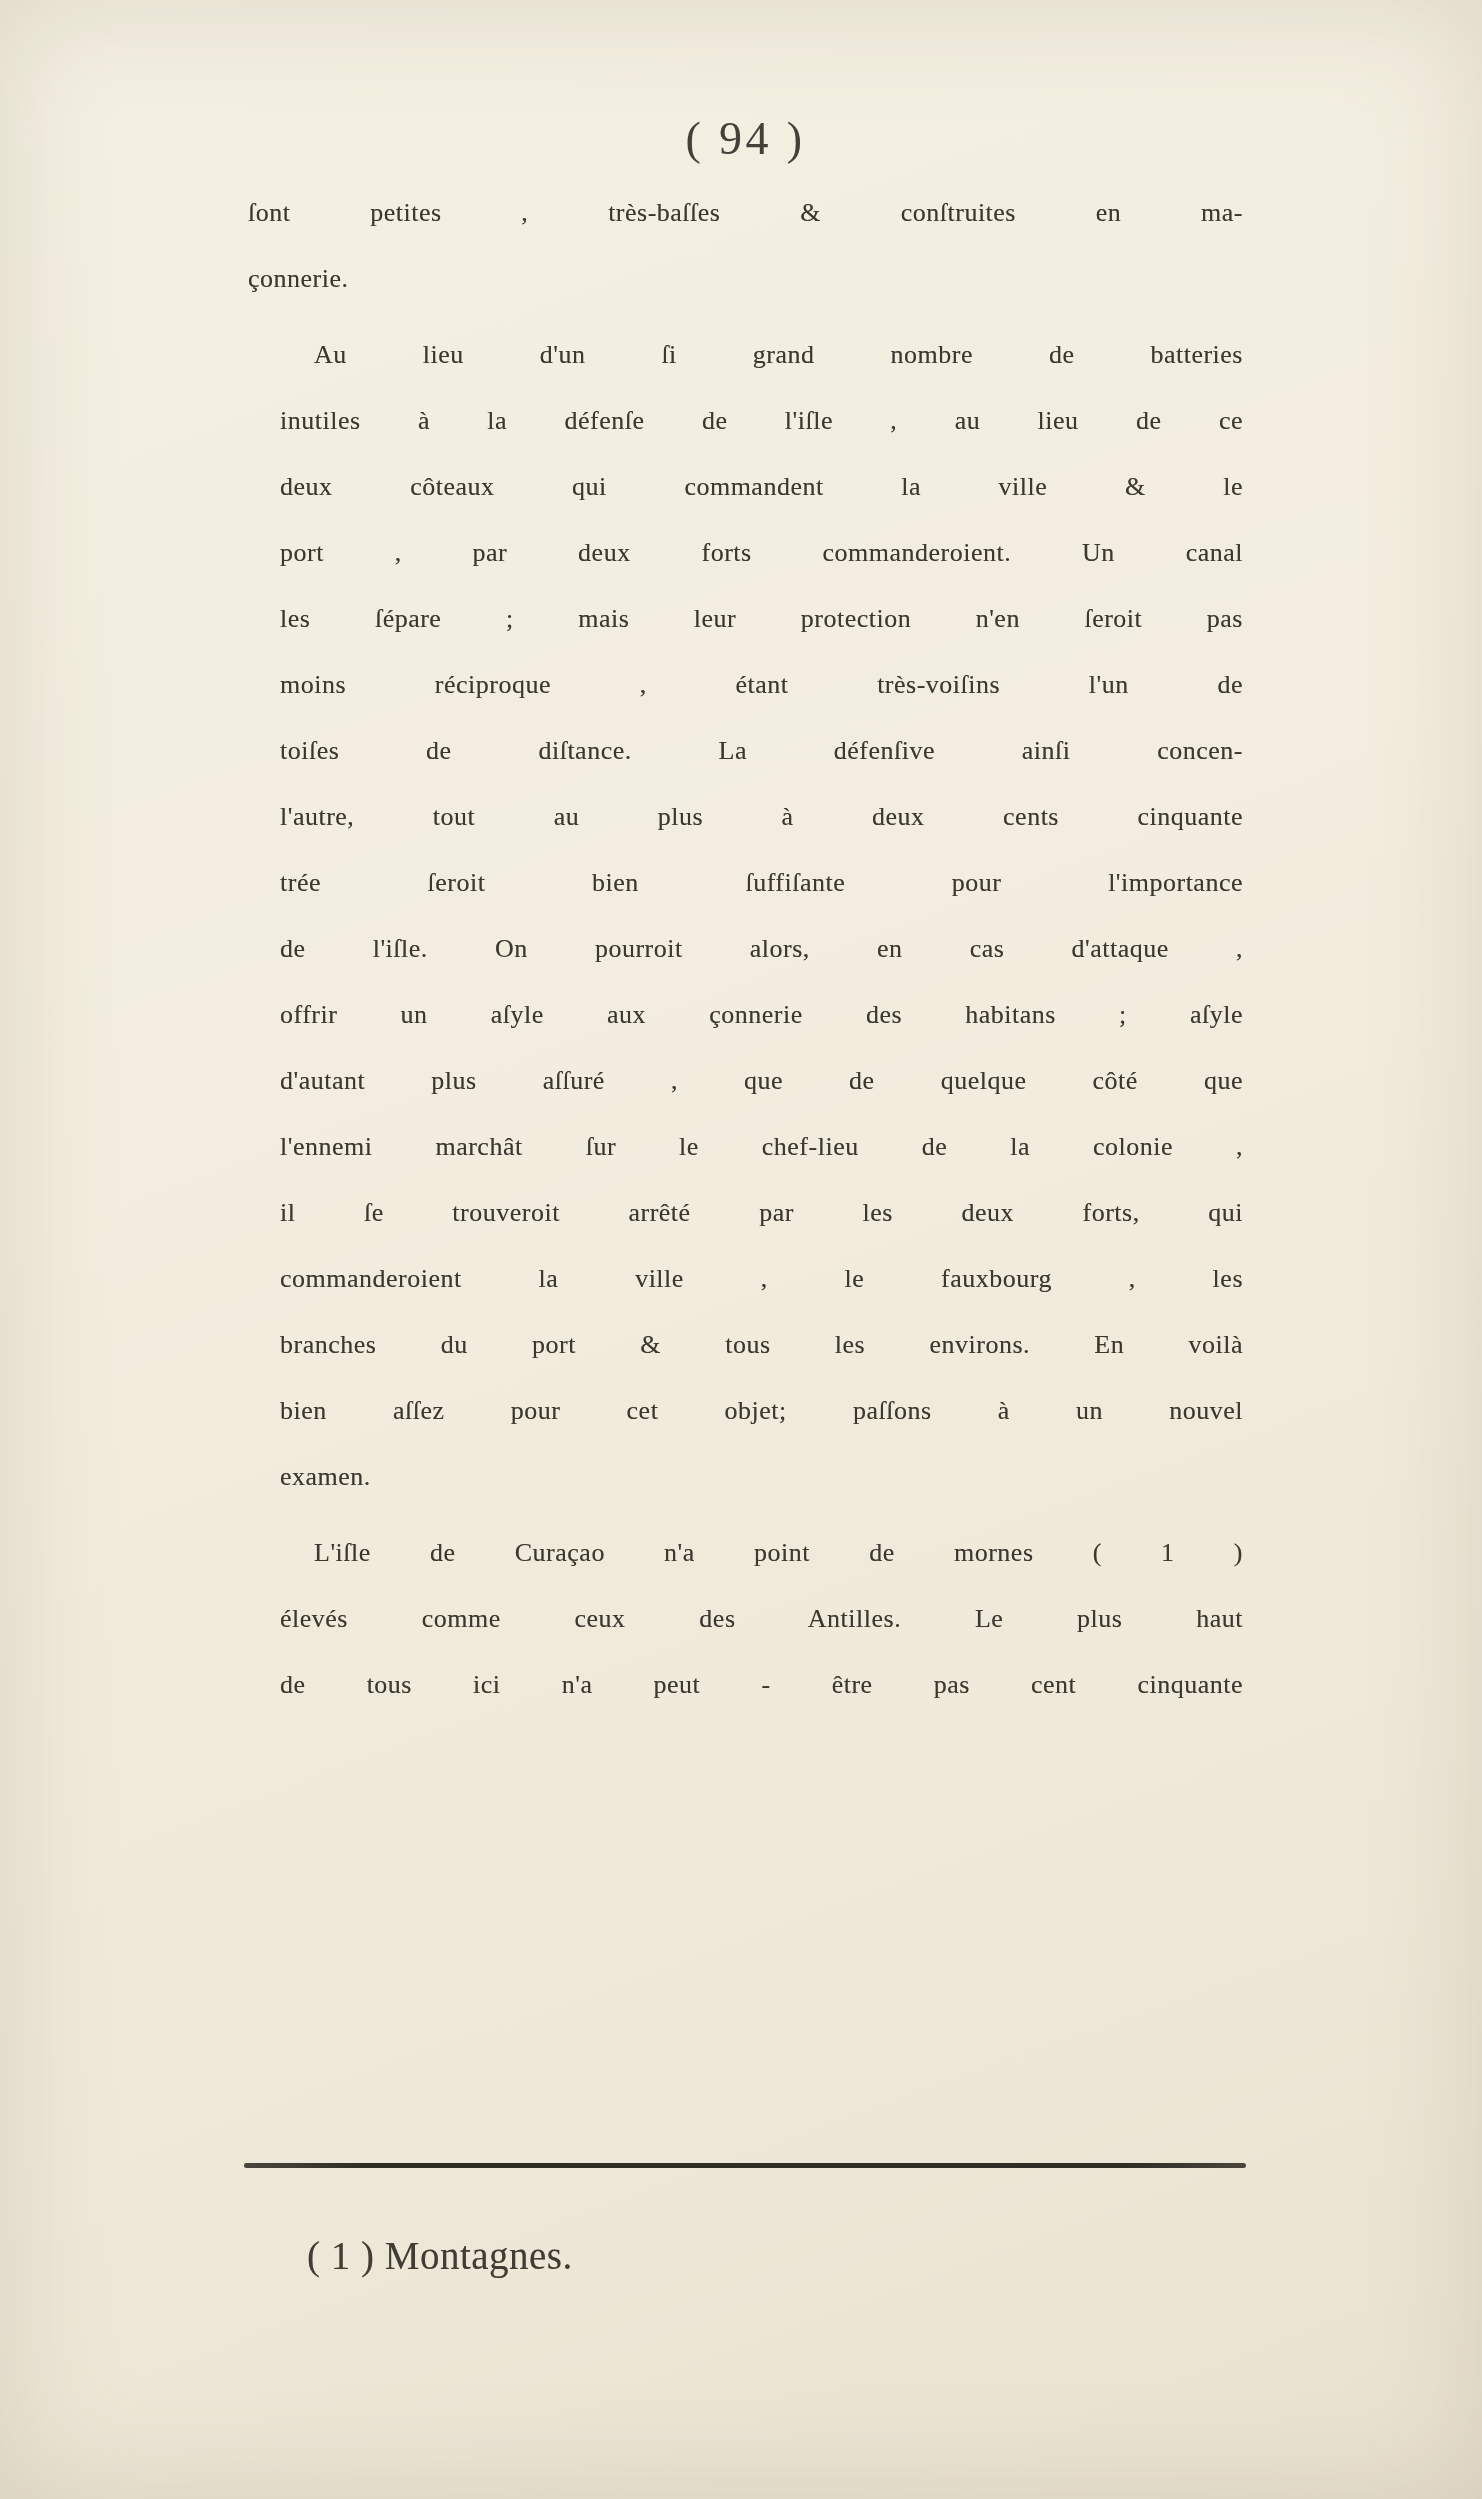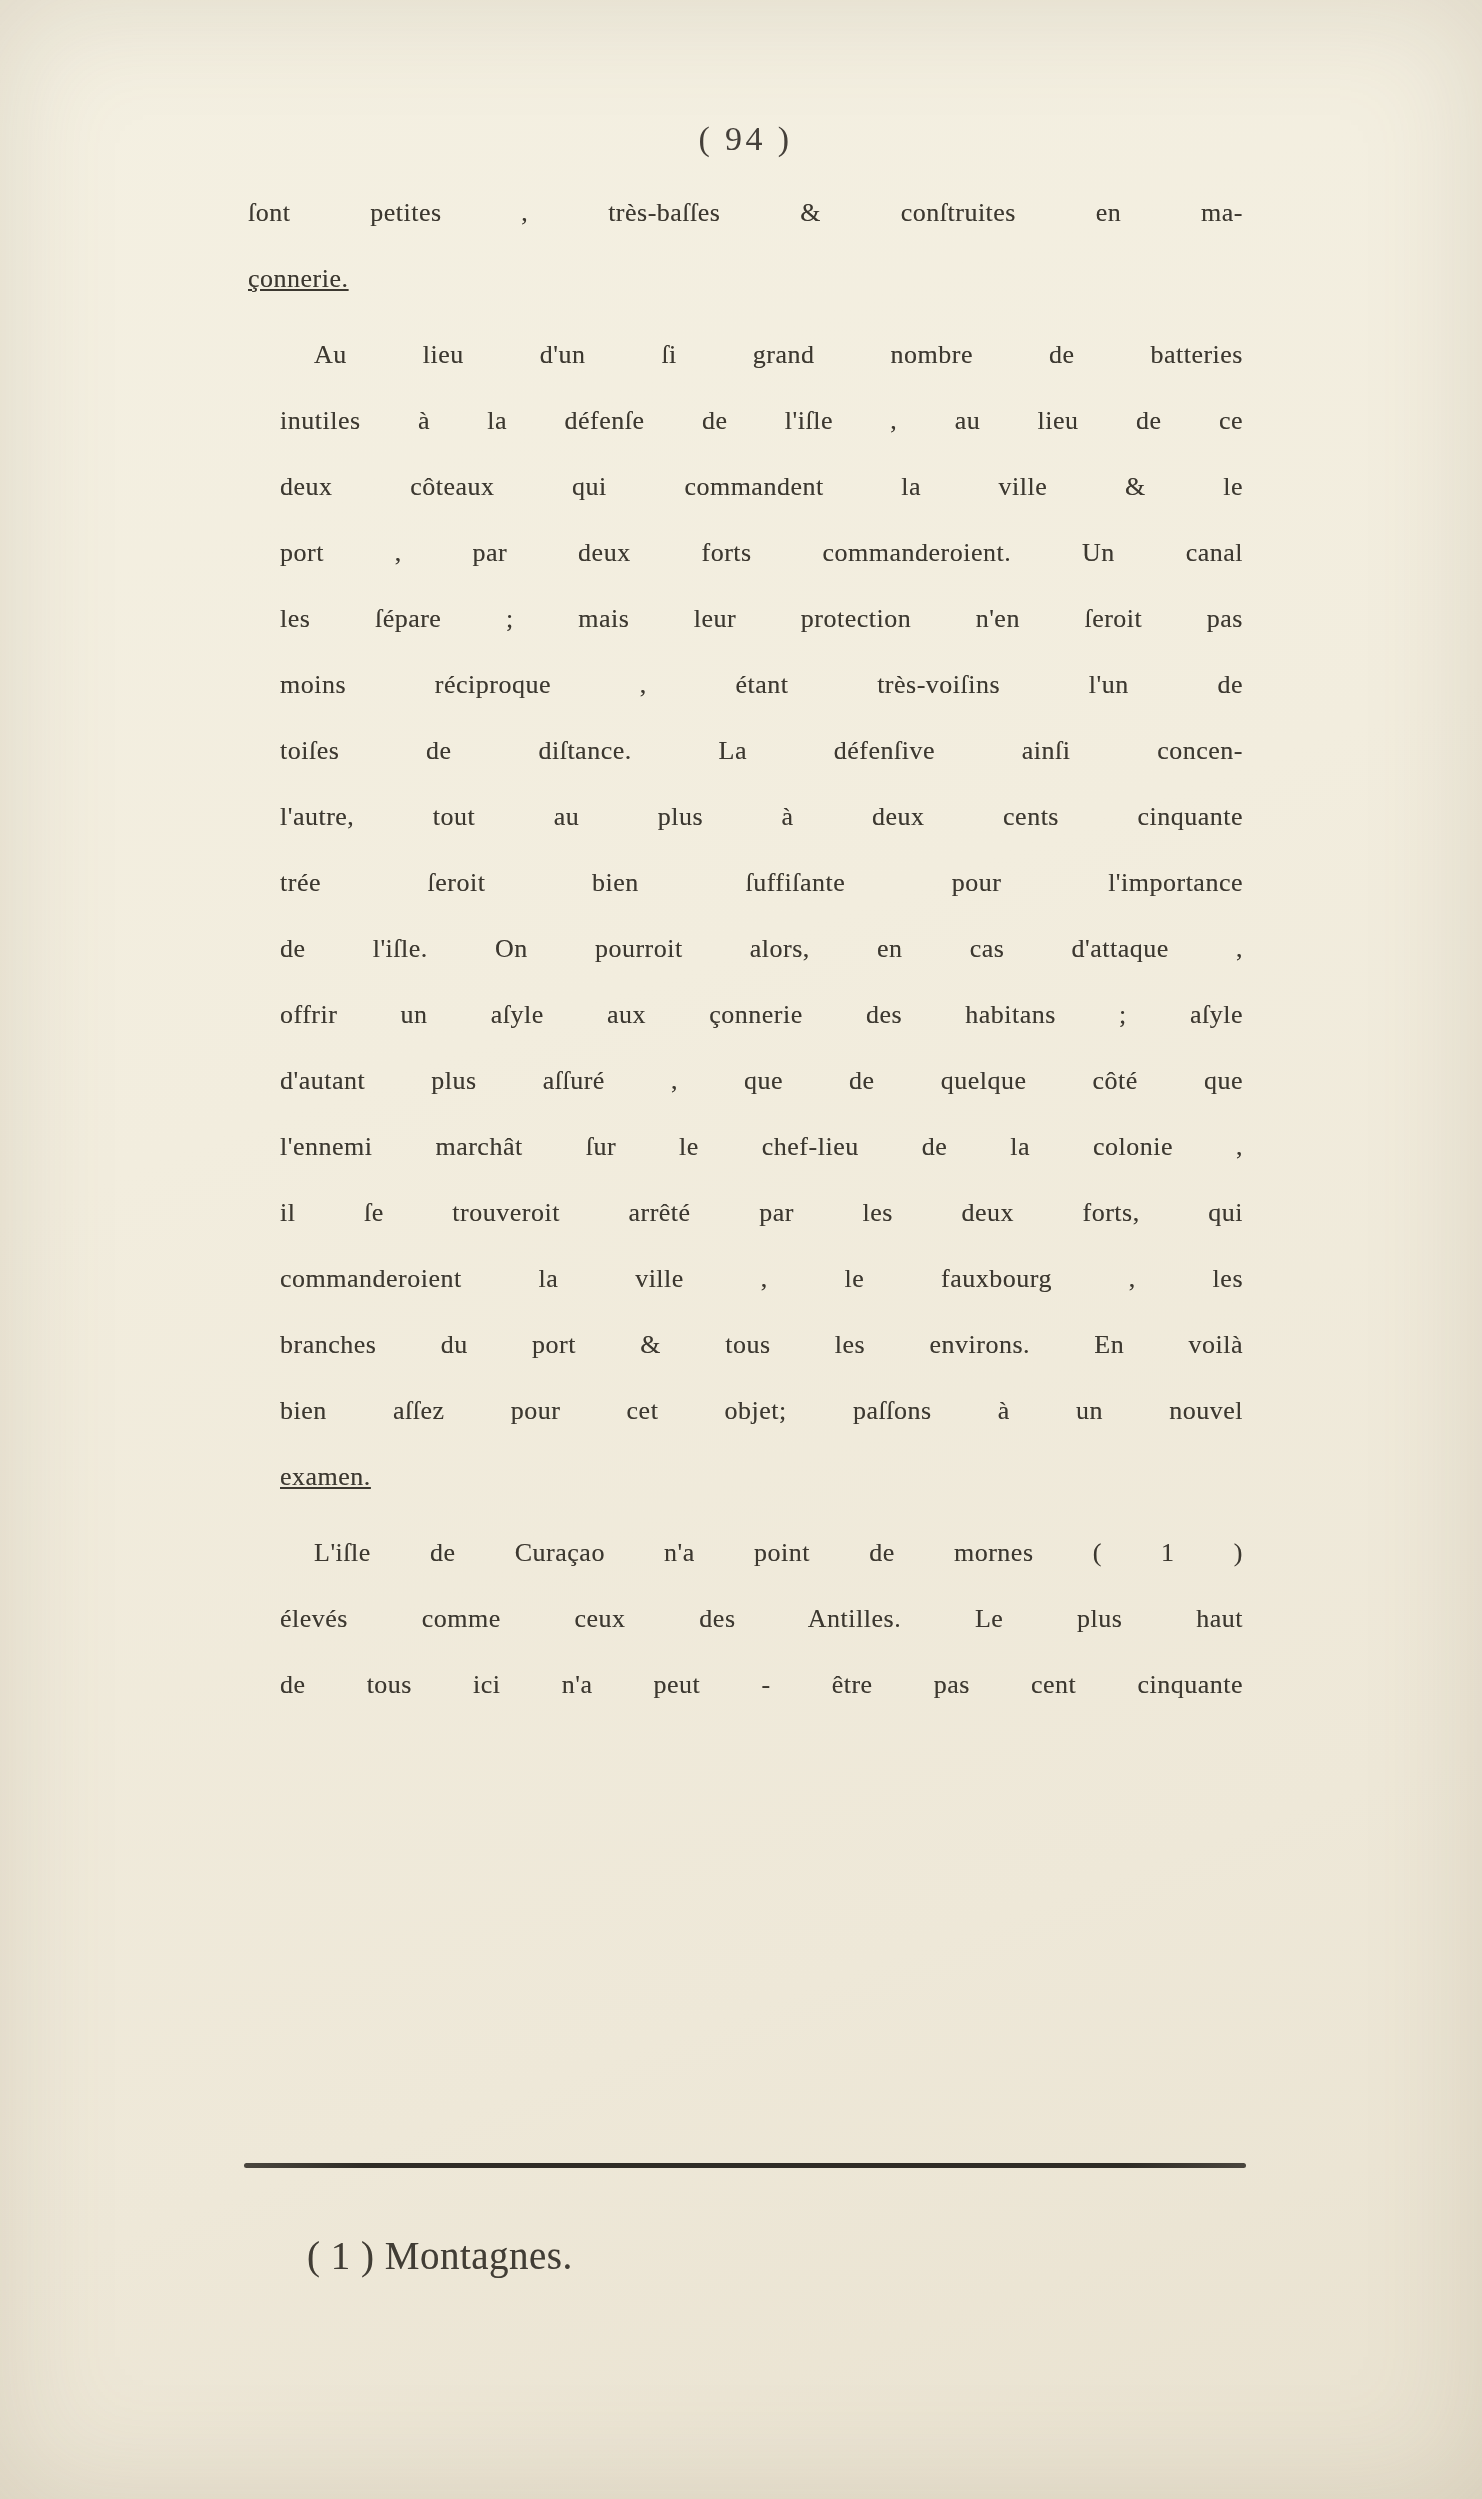--- a/index.html
+++ b/index.html
@@ -20,41 +20,41 @@
     overflow: hidden;
   }
   .text-block {
     position: absolute;
     left: 248px;
     top: 112px;
     width: 995px;
   }
   .page-number {
     text-align: center;
-    font-size: 34px;
+    font-size: 46px;
     line-height: 54px;
     letter-spacing: 3.4px;
     margin-bottom: 13.6px;
     color: #45403a;
   }
   .para { margin: 0; }
   .para + .para { margin-top: 10.2px; margin-left: 32px; }
   .line {
     font-size: 26px;
     line-height: 66px;
     letter-spacing: 0.5px;
     word-spacing: 1.7px;
     text-align: justify;
     text-align-last: justify;
     white-space: normal;
     color: #3c3830;
     text-shadow: 0 0 0.5px rgba(60,56,48,0.45);
   }
   .line.indent { text-indent: 34px; }
-  .line.no-justify { text-align-last: left; text-decoration: underline; }
+  .line.no-justify { text-align-last: left; }
   .footnote-rule {
     position: absolute;
     left: 244px;
     top: 2163px;
     width: 1002px;
     height: 5.1px;
     background: linear-gradient(90deg, #4a463e 0%, #2f2c26 12%, #2f2c26 88%, #4a463e 100%);
     border-radius: 2.5px;
   }
   .footnote {

